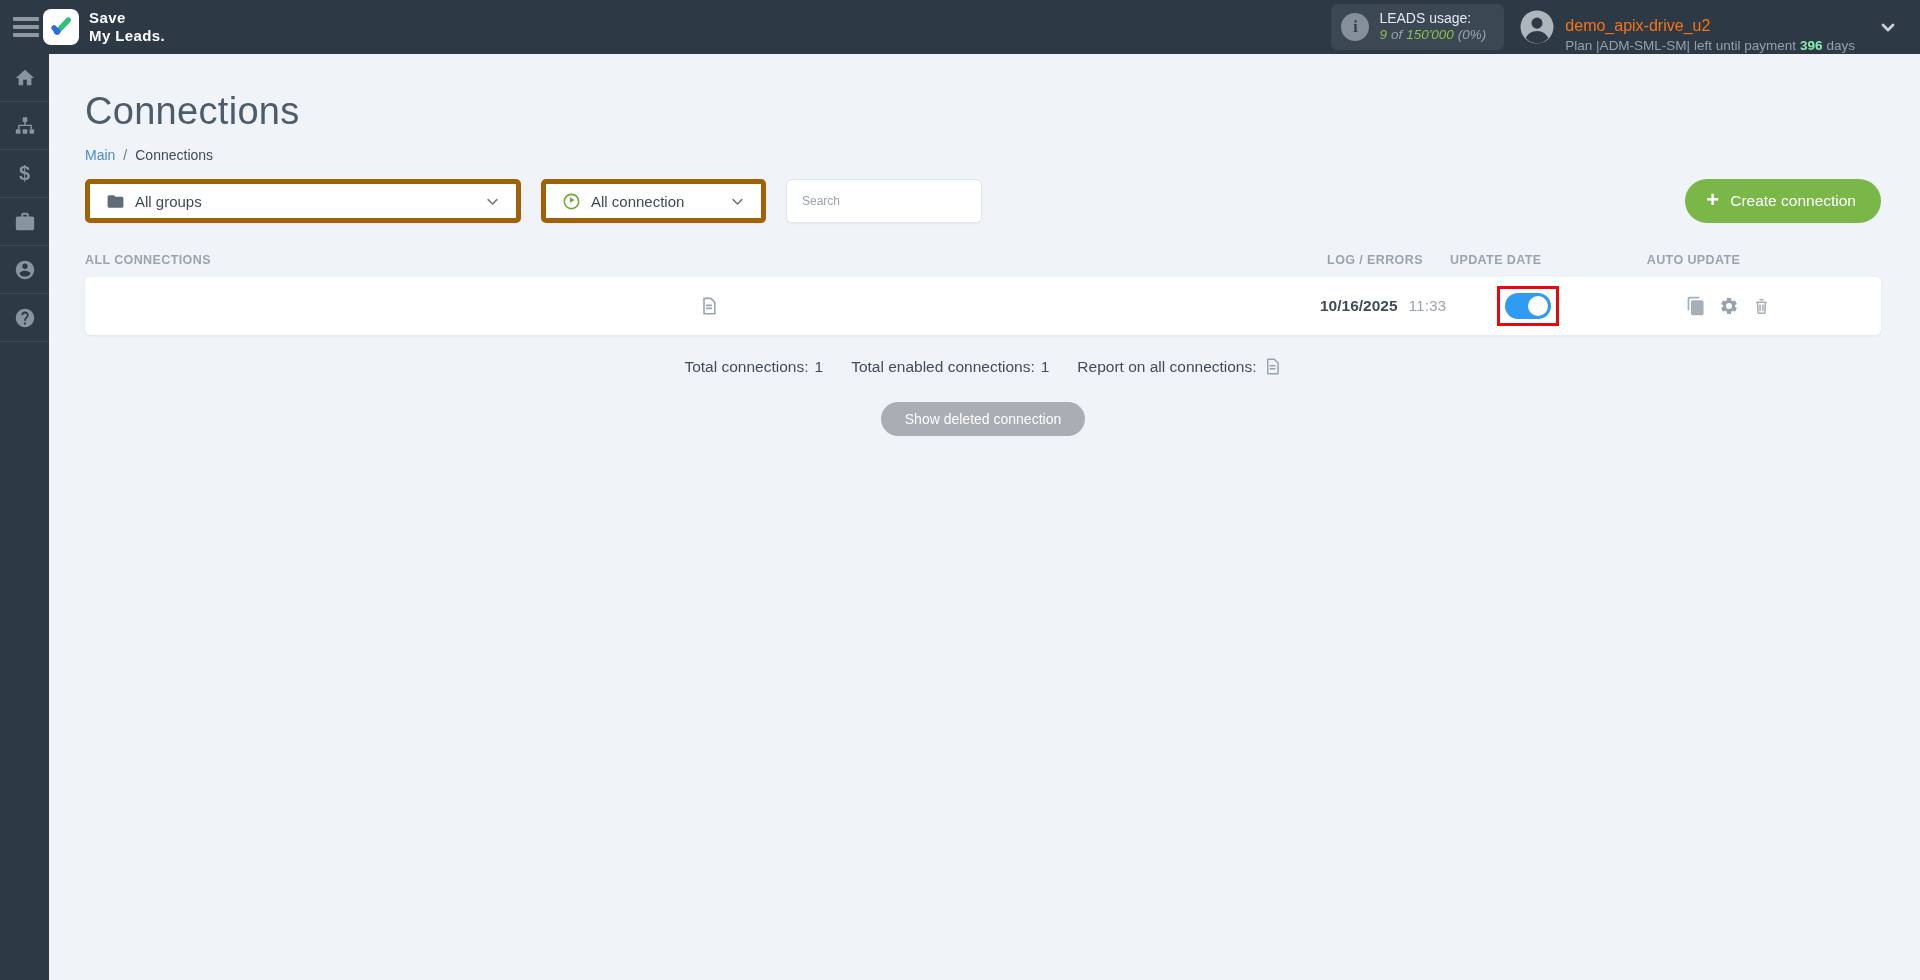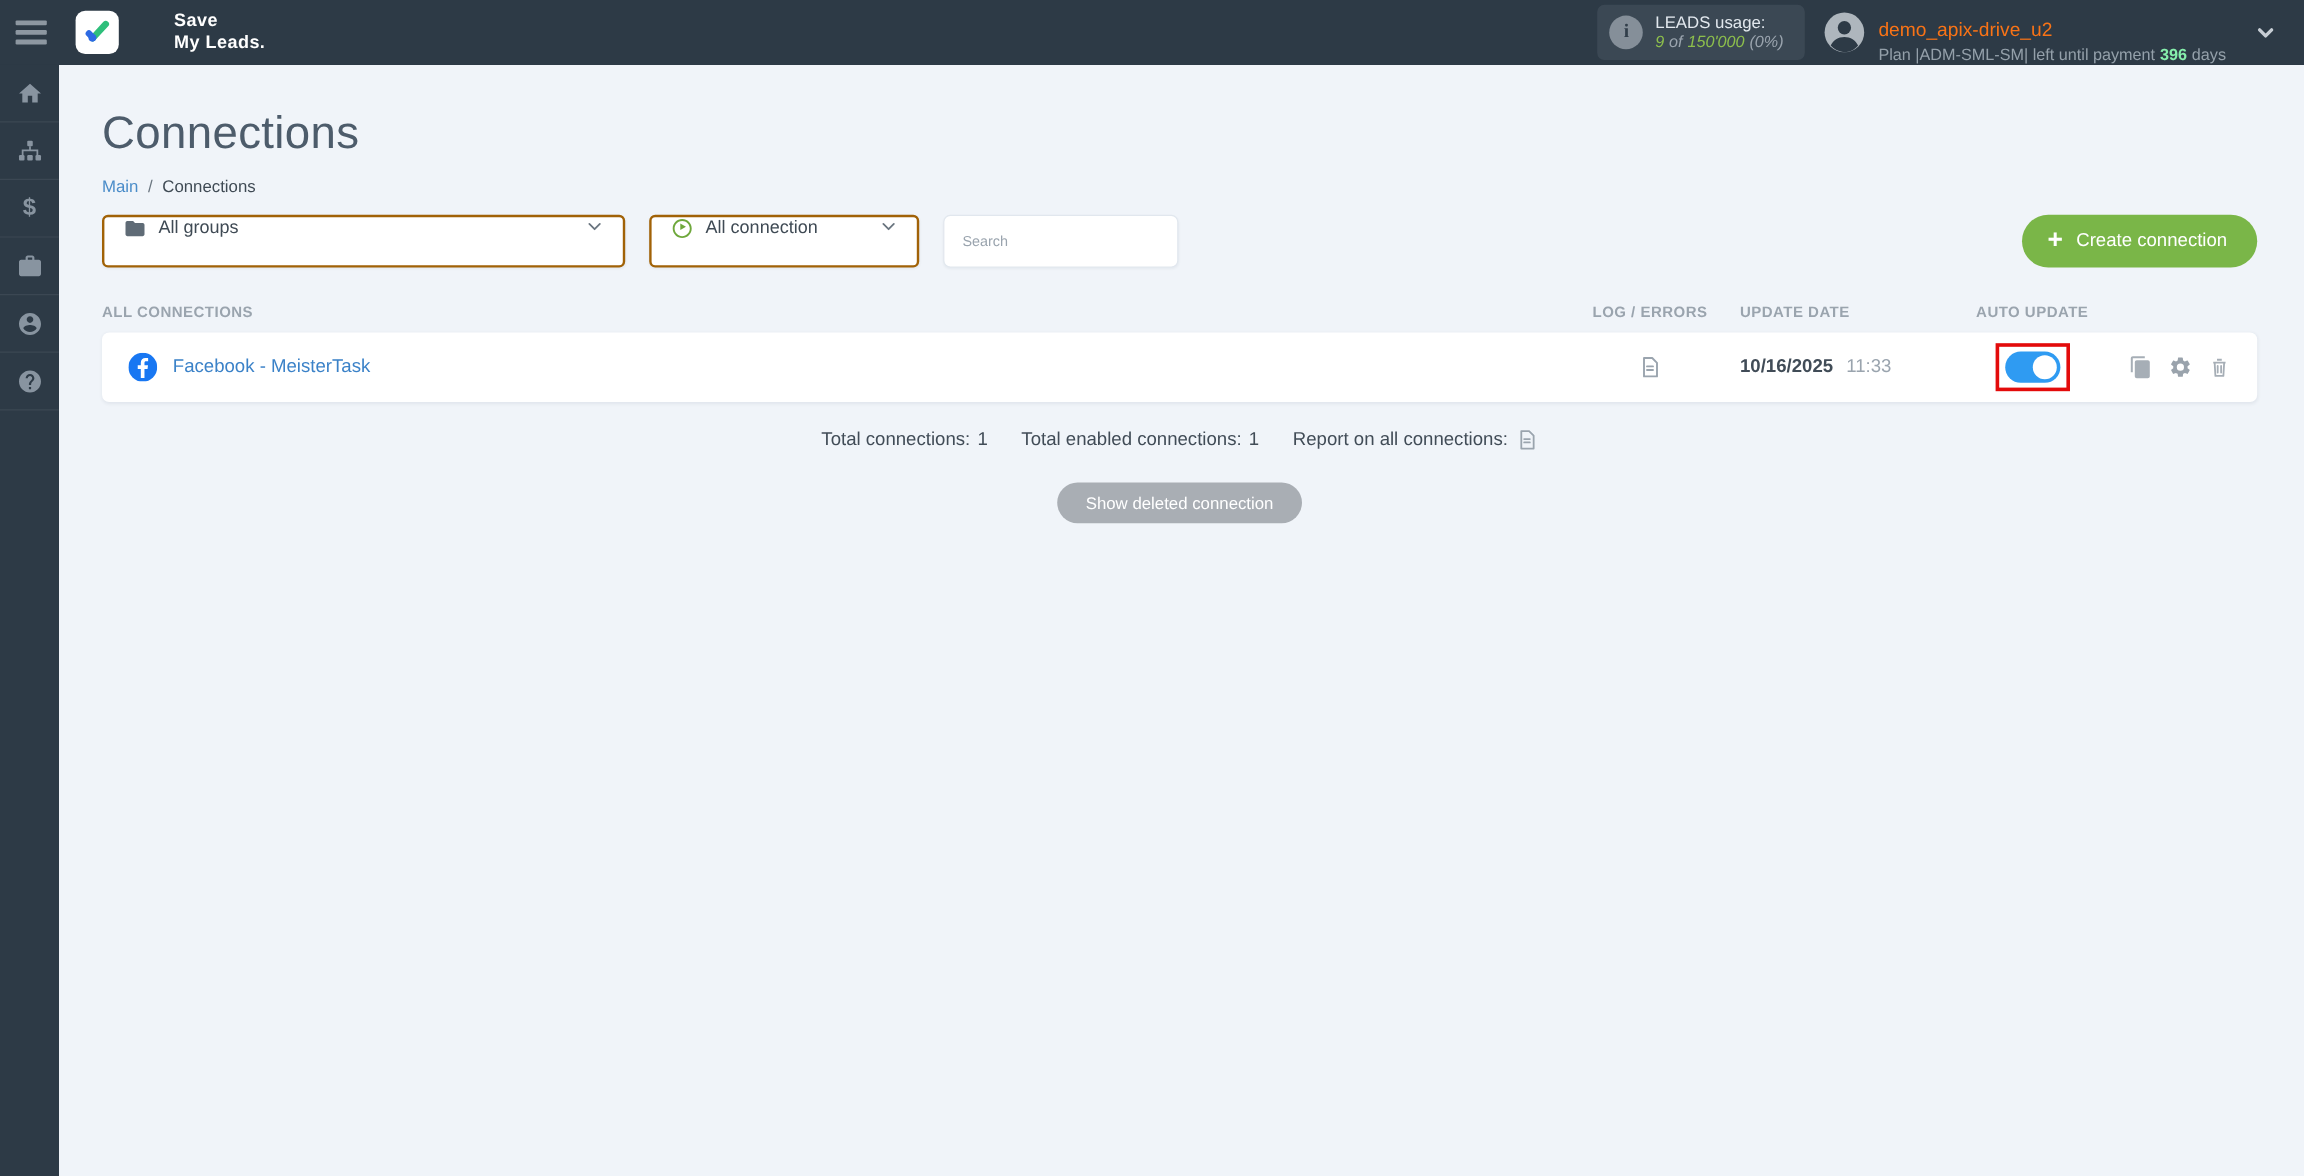--- a/index.html
+++ b/index.html
@@ -2,21 +2,21 @@
 <html><head>
 <meta charset="utf-8">
 <style>
   * { box-sizing: border-box; margin: 0; padding: 0; }
   html,body { width:1920px; height:980px; font-family:"Liberation Sans", sans-serif; background:#f0f4f9; overflow:hidden; }
 
   
   .topbar { position:fixed; top:0; left:0; width:1920px; height:54px; background:#2d3a46; display:flex; align-items:center; padding:0 22px 0 13px; z-index:10; }
   .hamburger { width:26px; display:flex; flex-direction:column; gap:4px; cursor:pointer; }
   .hamburger i { display:block; height:4px; border-radius:1px; background:#8d97a1; }
-  .logo { display:flex; align-items:center; margin-left:24px; cursor:pointer;gap:36px; }
+  .logo { display:flex; align-items:center; margin-left:4px; cursor:pointer; }
   .logo-badge { width:36px; height:36px; background:#fff; border-radius:8px; display:flex; align-items:center; justify-content:center; }
   .logo-text { margin-left:10px; color:#fff; font-weight:bold; font-size:15px; line-height:1.2; letter-spacing:.4px; display:flex; flex-direction:column; }
   .topbar-right { margin-left:auto; display:flex; align-items:center; gap:15px; }
   .leads-box { background:#3b4854; border-radius:6px; height:46px; display:flex; align-items:center; gap:10px; padding:0 18px 0 10px; }
   .info-icon { width:28px; height:28px; border-radius:50%; background:#858f99; color:#313e4a; font-weight:bold; font-size:16px; display:flex; align-items:center; justify-content:center; font-family:"Liberation Serif", serif; }
   .leads-text { display:flex; flex-direction:column; line-height:1.25; }
   .leads-label { color:#e2e8ee; font-size:14px; }
   .leads-nums { display:flex; gap:4px; font-size:13.5px; font-style:italic; }
   .leads-nums .green { color:#8dbf4c; }
   .leads-nums .gray { color:#9aa4ae; }
@@ -35,21 +35,21 @@
   .side-item .dollar { font-size:20px; font-weight:bold; }
 
   
   .main { margin-left:46px; padding:36px 39px 0; min-height:926px; margin-top:54px; }
   h1.page-title { font-size:38px; font-weight:500; color:#4d5c6b; letter-spacing:.3px; margin-bottom:14px; }
   .breadcrumb { display:flex; align-items:baseline; gap:8px; font-size:14px; color:#3f4a54; margin-bottom:16px; }
   .breadcrumb a { color:#4a8cc9; text-decoration:none; cursor:pointer; }
   .breadcrumb .sep { color:#6b7680; }
 
   .filter-row { display:flex; align-items:center; gap:20px; }
-  .select { height:44px; background:#fff; border:2px solid #a16207; border-radius:5px; display:flex; align-items:flex-start; gap:10px; padding:0 16px; font-size:15px; color:#3f4a54; box-shadow:0 1px 2px rgba(27,46,66,.05); cursor:pointer; }
+  .select { height:44px; background:#fff; border:5px solid #a16207; border-radius:5px; display:flex; align-items:center; gap:10px; padding:0 16px; font-size:15px; color:#3f4a54; box-shadow:0 1px 2px rgba(27,46,66,.05); cursor:pointer; }
   .select-groups { width:436px; }
   .select-connection { width:225px; }
   .select .chev { margin-left:auto; display:flex; }
   .search-input { width:196px; height:44px; border:1px solid #e1e7ee; border-radius:6px; padding:0 15px; font-size:12px; color:#3f4a54; font-family:"Liberation Sans", sans-serif; box-shadow:0 1px 2px rgba(27,46,66,.05); outline:none; }
   .search-input::placeholder { color:#9aa4ae; }
   .create-btn { margin-left:auto; height:44px; padding:0 25px 0 21px; border:none; border-radius:22px; background:#7ab648; color:#fff; font-size:15.5px; font-family:"Liberation Sans", sans-serif; display:flex; align-items:center; gap:11px; cursor:pointer; }
   .create-btn .plus { font-size:22px; font-weight:bold; line-height:1; padding-bottom:3px; }
 
   .grid { display:grid; grid-template-columns:1fr 130px 176px 155px 88px; align-items:center; }
   .table-head { margin-top:30px; padding:0 22px; font-size:12.5px; font-weight:bold; color:#9aa4ae; letter-spacing:.4px; }
@@ -220,29 +220,20 @@
 
   <div class="table-head grid">
     <span class="h-name">ALL CONNECTIONS</span>
     <span class="h-log">LOG / ERRORS</span>
     <span class="h-date">UPDATE DATE</span>
     <span class="h-auto">AUTO UPDATE</span>
     <span></span>
   </div>
 
   <div class="row-card grid">
-    <div class="cell-name">
-      <span class="fb-badge">
-        <svg width="24" height="24" viewBox="0 0 24 24">
-            <circle cx="12" cy="12" r="12" fill="#1877f2"></circle>
-            <path d="M13.4 21v-7.6h2.55l.38-2.95h-2.93V8.56c0-.86.24-1.44 1.47-1.44h1.57V4.48c-.27-.04-1.2-.12-2.29-.12-2.26 0-3.81 1.38-3.81 3.92v2.17H7.78v2.95h2.56V21h3.06z" fill="#fff"></path>
-          </svg>
-      </span>
-      <a class="conn-link">Facebook - MeisterTask</a>
-    </div>
     <div class="cell-log">
       <span class="action-icon">
         <svg width="20" height="20" viewBox="0 0 24 24" fill="none" stroke="#9aa4ae" stroke-width="1.9" stroke-linejoin="round">
             <path d="M6 2.8h8.2L19 7.6v13.6H6z"></path>
             <path d="M9 11.2h6M9 14.8h6" stroke-linecap="round"></path>
           </svg>
       </span>
     </div>
     <div class="cell-date">
       <b>10/16/2025</b>

